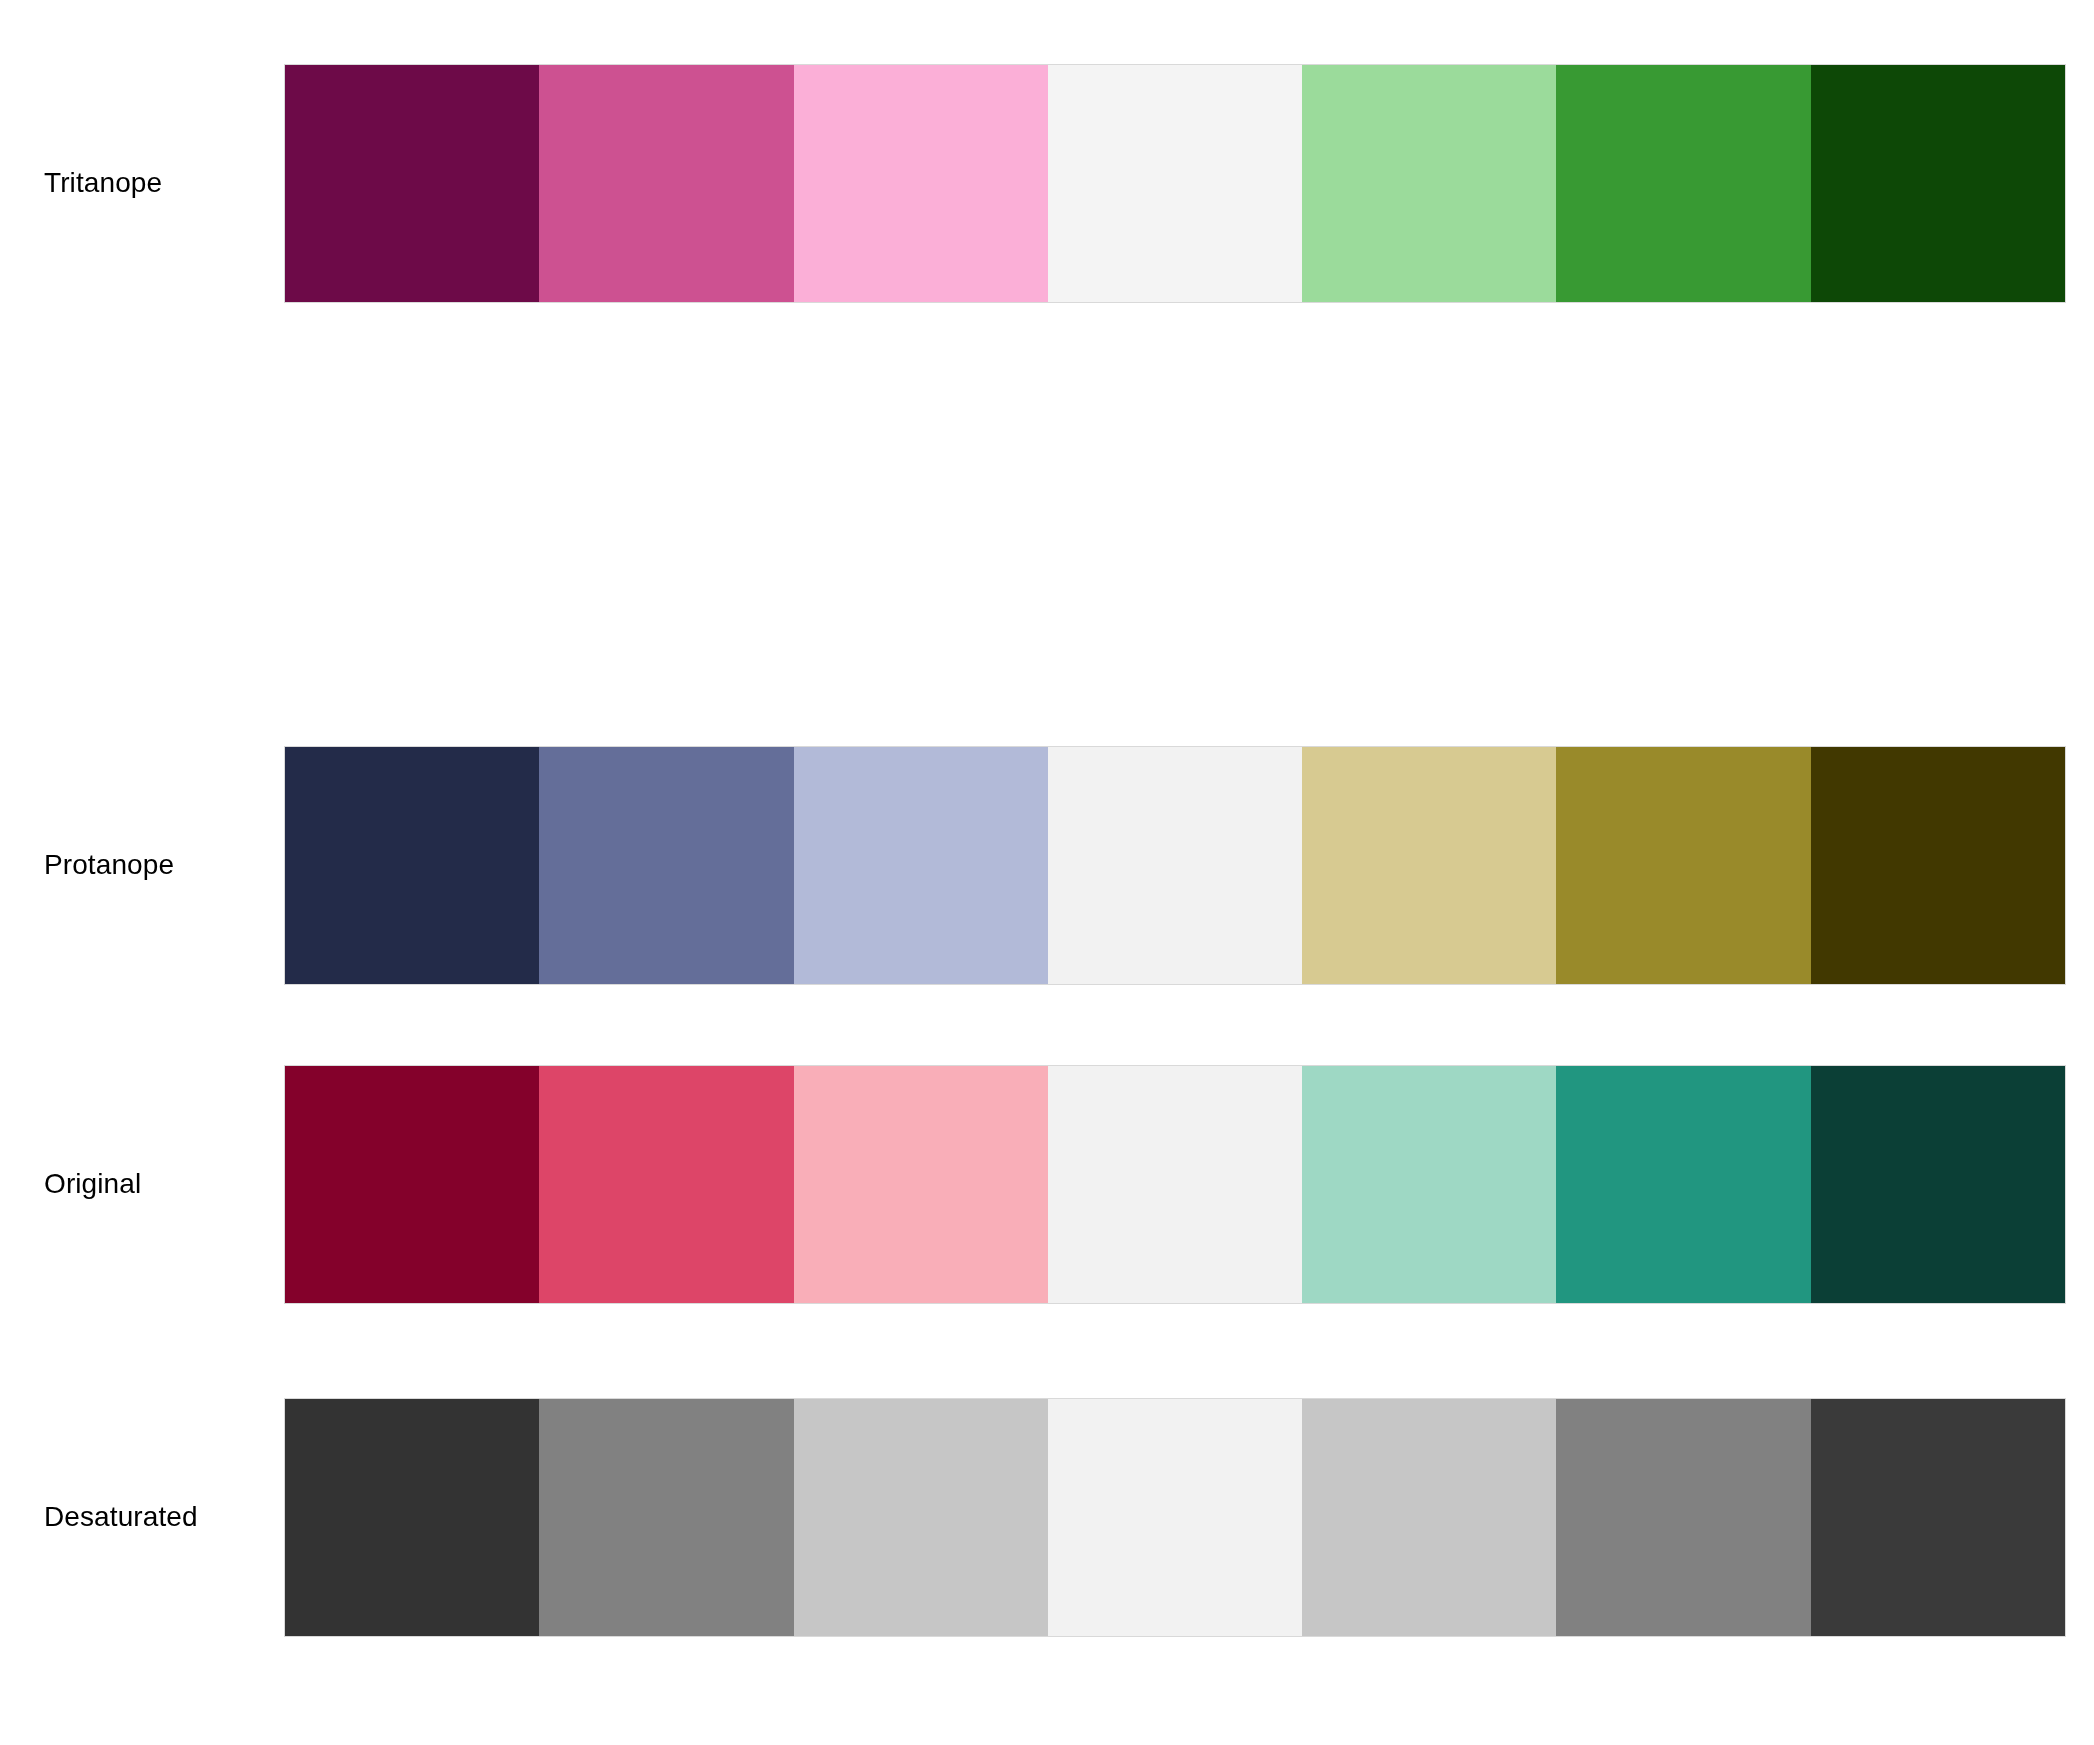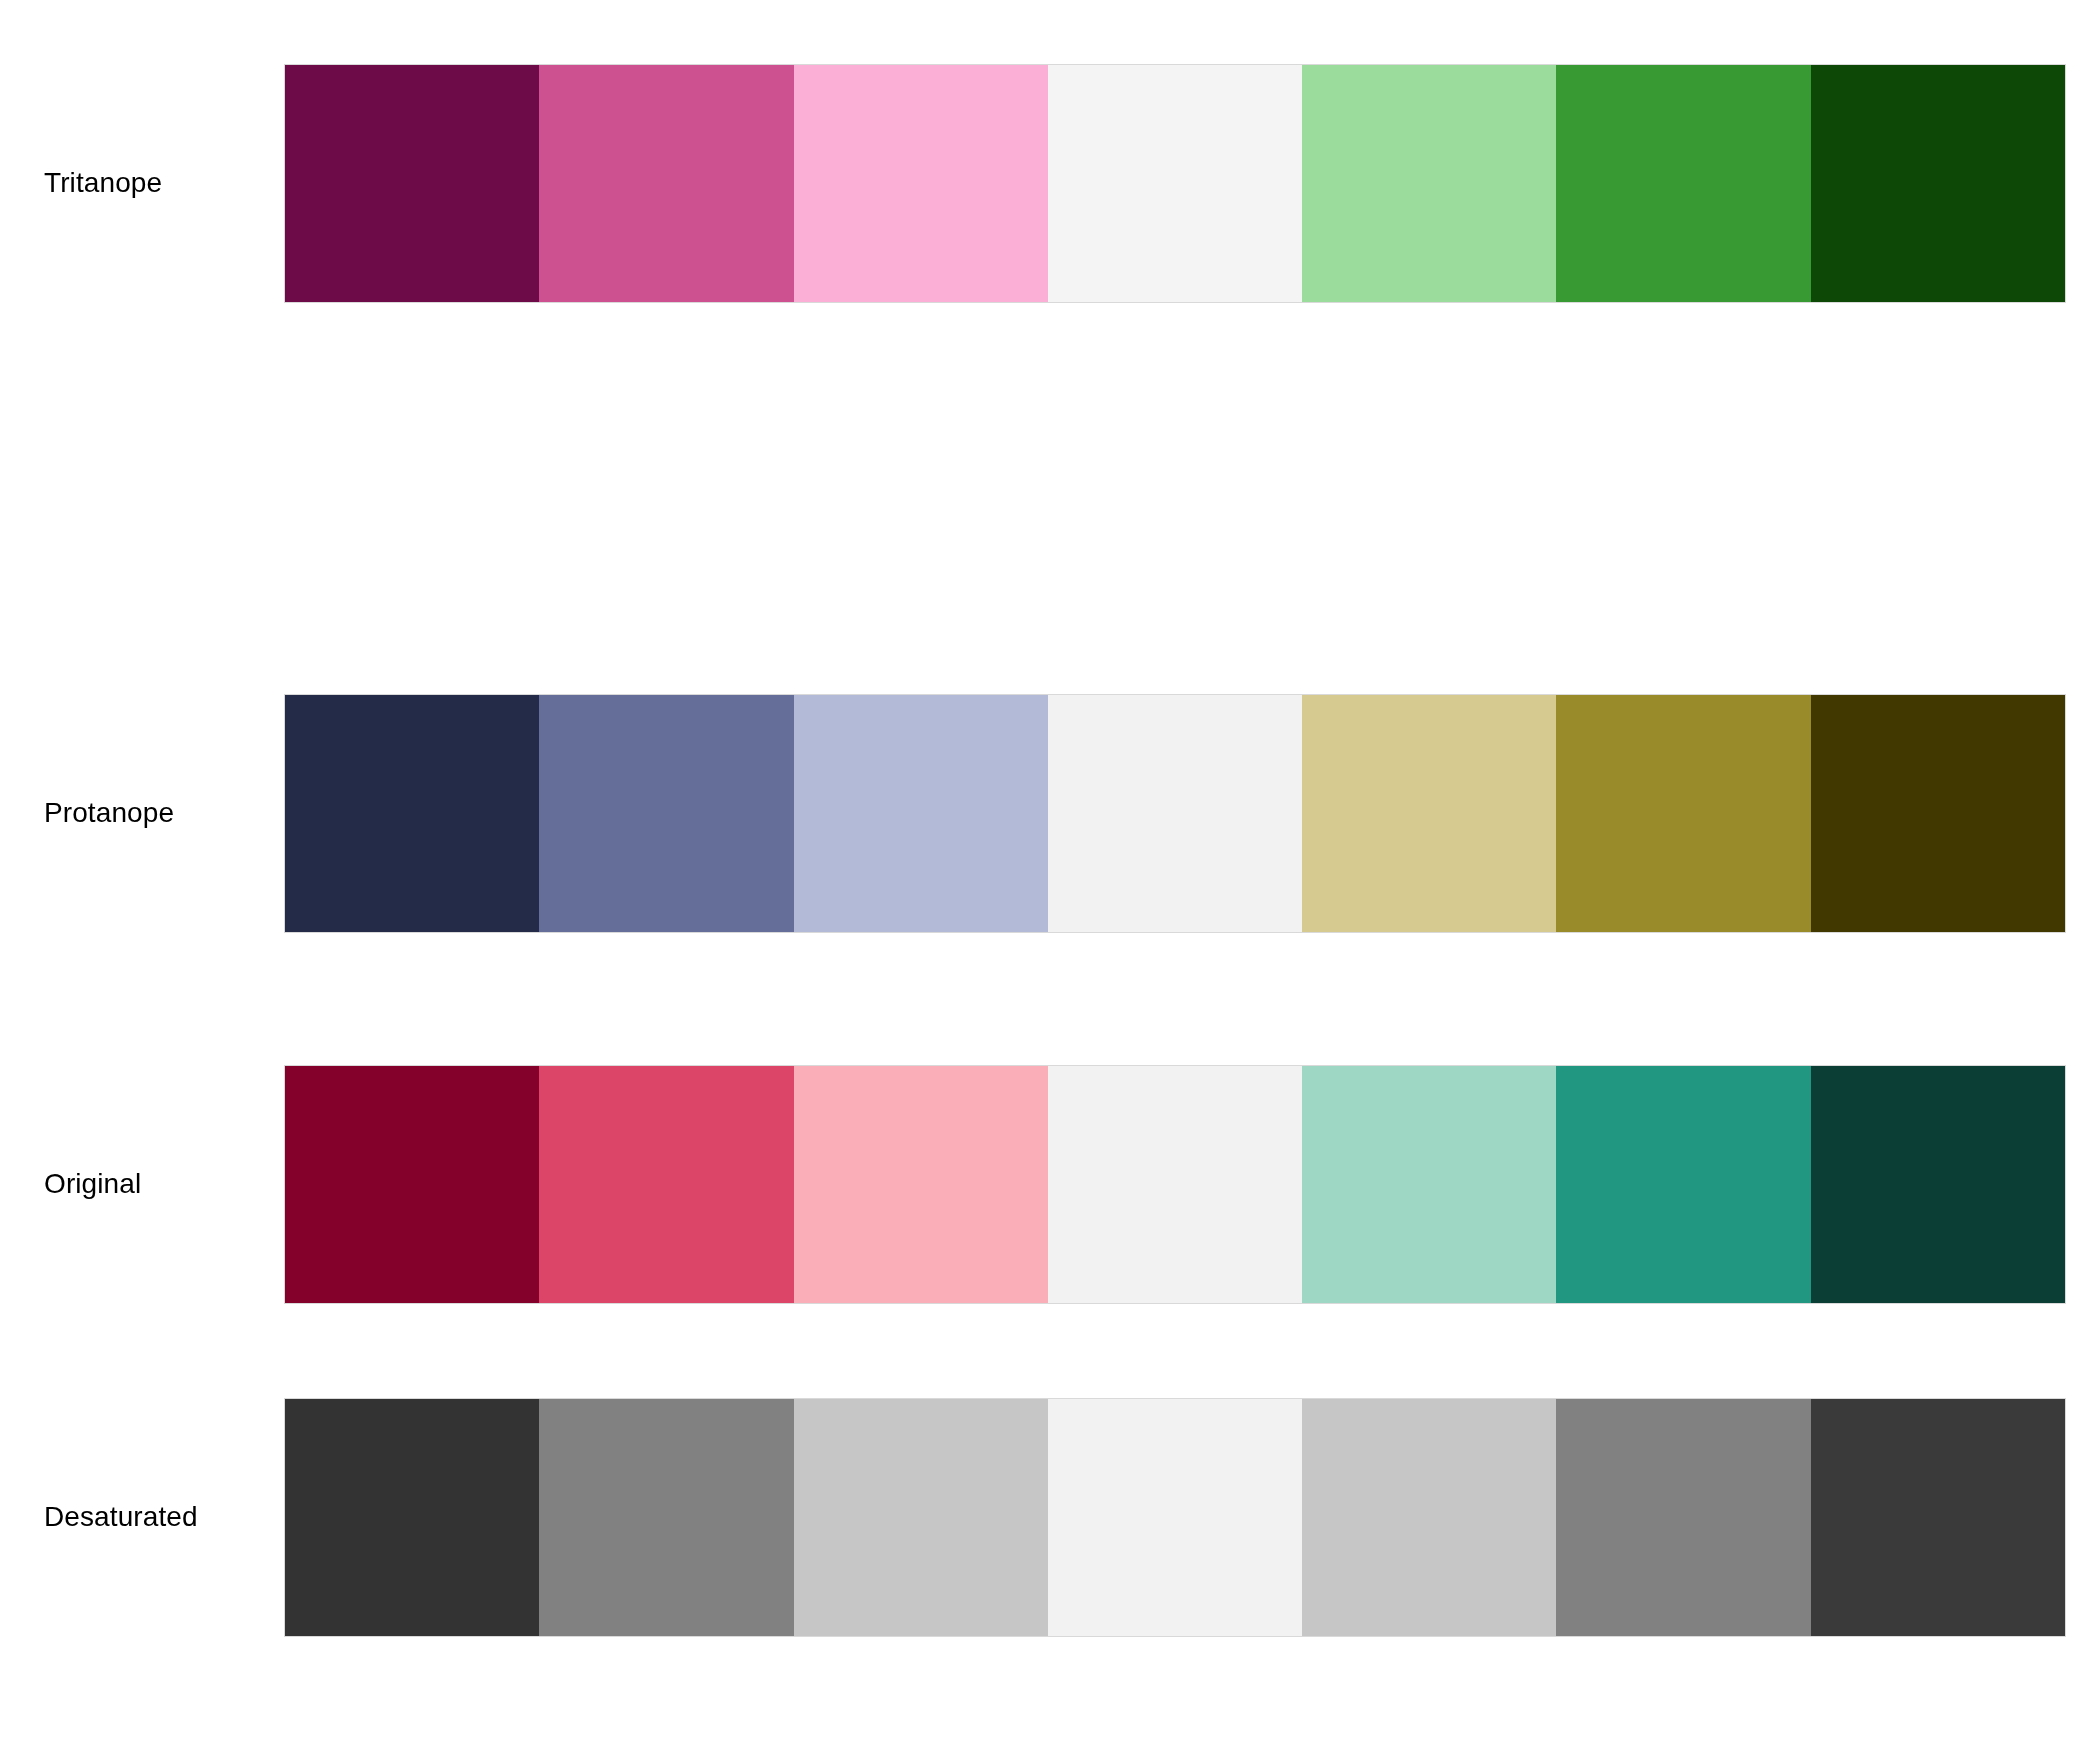--- a/index.html
+++ b/index.html
@@ -65,21 +65,21 @@
       <div class="swatch-bar" style="border-color: rgb(217, 217, 217);">
         <div class="swatch" title="#6d0a48" style="background: rgb(109, 10, 72);"></div>
         <div class="swatch" title="#cd5191" style="background: rgb(205, 81, 145);"></div>
         <div class="swatch" title="#fbafd7" style="background: rgb(251, 175, 215);"></div>
         <div class="swatch" title="#f4f4f4" style="background: rgb(244, 244, 244);"></div>
         <div class="swatch" title="#9bdb9b" style="background: rgb(155, 219, 155);"></div>
         <div class="swatch" title="#389a33" style="background: rgb(56, 154, 51);"></div>
         <div class="swatch" title="#0d4806" style="background: rgb(13, 72, 6);"></div>
       </div>
     </div>
-    <div class="palette-row" style="top: 694px;">
+    <div class="palette-row" style="top: 746px;">
       <div class="row-label" style="color: rgb(0, 0, 0);">Protanope</div>
       <div class="swatch-bar" style="border-color: rgb(217, 217, 217);">
         <div class="swatch" title="#232b49" style="background: rgb(35, 43, 73);"></div>
         <div class="swatch" title="#646e99" style="background: rgb(100, 110, 153);"></div>
         <div class="swatch" title="#b2bad8" style="background: rgb(178, 186, 216);"></div>
         <div class="swatch" title="#f2f2f2" style="background: rgb(242, 242, 242);"></div>
         <div class="swatch" title="#d7ca91" style="background: rgb(215, 202, 145);"></div>
         <div class="swatch" title="#998a2a" style="background: rgb(153, 138, 42);"></div>
         <div class="swatch" title="#413800" style="background: rgb(65, 56, 0);"></div>
       </div>

